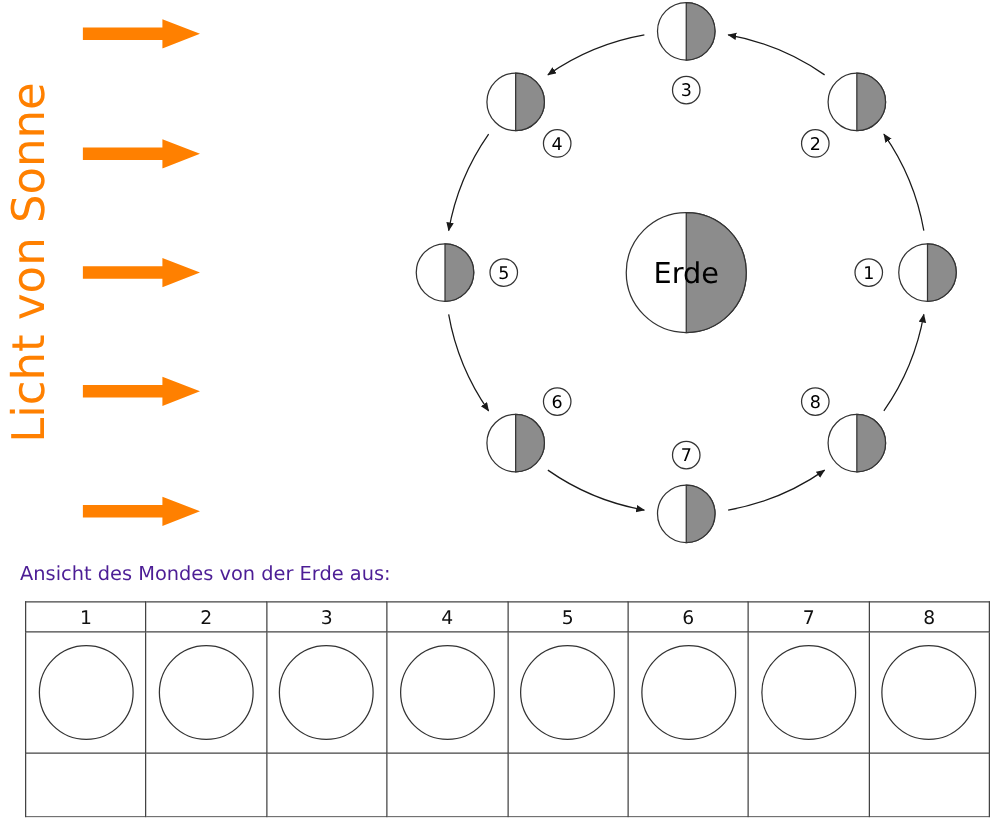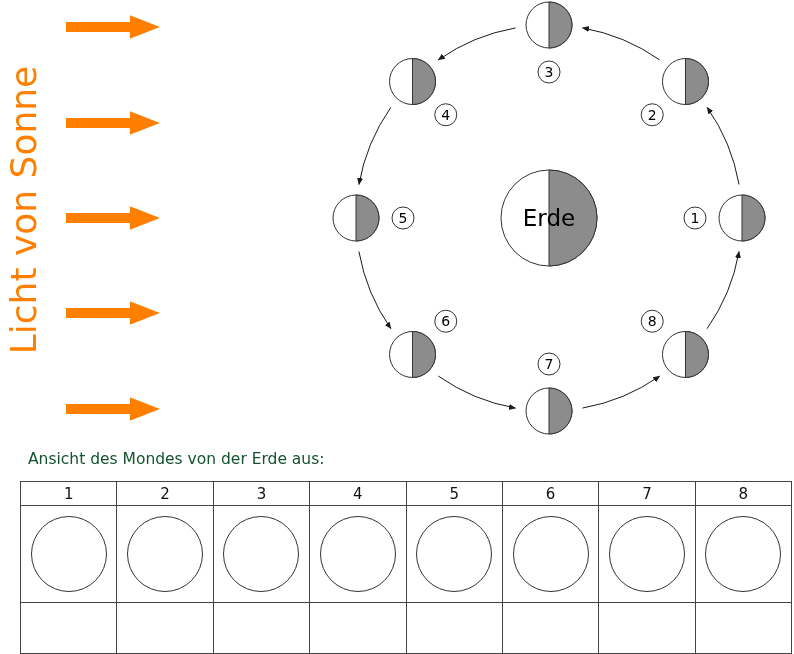--- a/index.html
+++ b/index.html
@@ -7,21 +7,21 @@
   .sun-label{
     position:absolute;left:-136px;top:188px;width:320px;height:44px;line-height:44px;
     text-align:center;font-size:36px;transform:rotate(-90deg);transform-origin:center;
     white-space:nowrap;
   }
   .sun-arrow{
     position:absolute;left:66px;width:94px;height:26px;
     clip-path:polygon(0 31%,68% 31%,68% 5%,100% 50%,68% 95%,68% 69%,0 69%);
   }
   .orbit-svg{position:absolute;left:0;top:0;}
-  .caption{position:absolute;left:28px;top:450px;font-size:15.5px;color:#14532d;}
+  .caption{position:absolute;left:16px;top:450px;font-size:15.5px;color:#4c1d95;}
   table.phase{position:absolute;left:20px;top:481px;width:772px;border-collapse:collapse;table-layout:fixed;background:#fff;}
   table.phase th, table.phase td{border:1px solid #444;padding:0;text-align:center;}
   table.phase th{height:23px;font-size:15px;font-weight:normal;color:#111;}
   td.circle-cell{height:96px;vertical-align:middle;}
   td.answer-cell{height:50px;}
   .phase-circle{width:74px;height:74px;border:1px solid #333;border-radius:50%;margin:0 auto;background:#fff;}
 </style>
 </head>
 <body>
 

